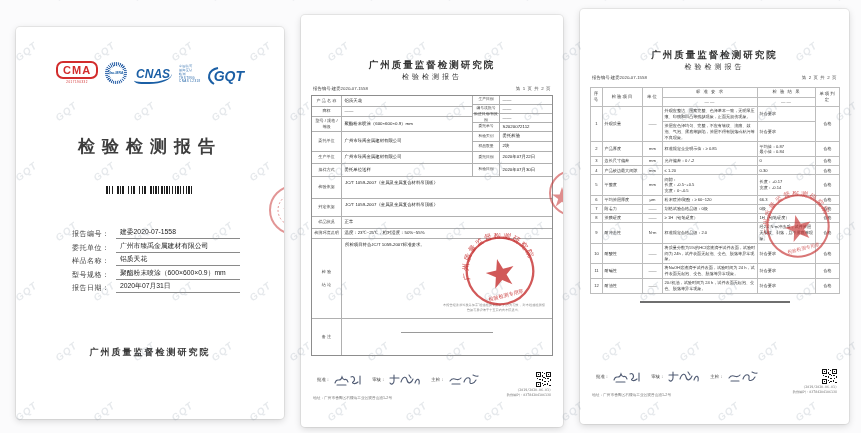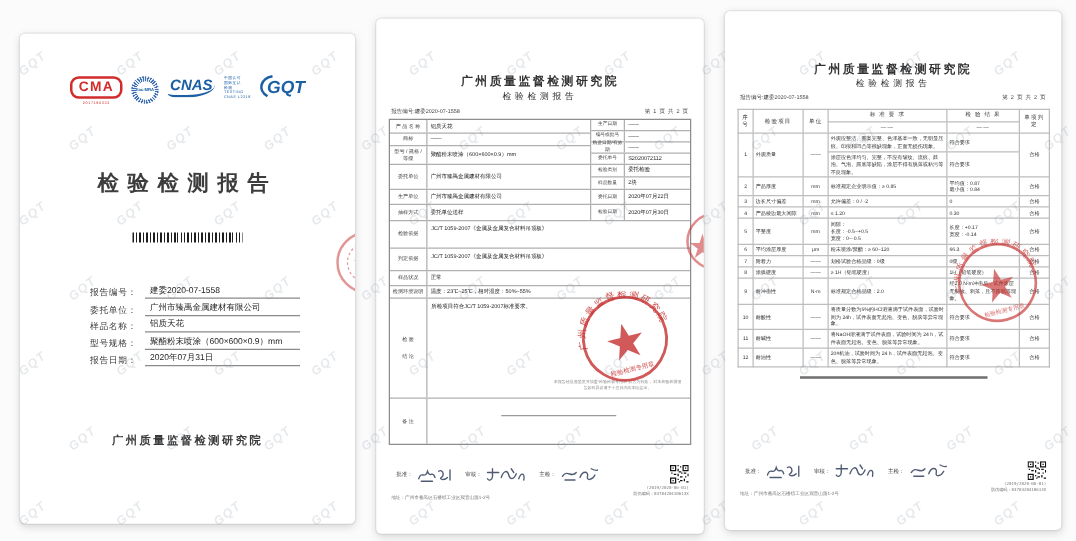--- a/index.html
+++ b/index.html
@@ -10,21 +10,21 @@
         box-shadow:0 2px 7px rgba(0,0,0,.15),0 0 0 1px #ececec;}
   .p1{left:16px;top:27px;width:268px;height:392px;}
   .p2{left:301px;top:15px;width:262px;height:412px;}
   .p3{left:580px;top:9px;width:269px;height:415px;}
   
   .wm-layer{position:absolute;inset:0;z-index:40;pointer-events:none;}
   .wm{position:absolute;font-style:italic;font-weight:700;font-size:10px;
       color:rgba(130,145,160,.20);transform:rotate(-38deg);letter-spacing:1px;}
   
   .logo-row{position:absolute;left:0;top:34px;width:100%;display:flex;justify-content:center;
-            align-items:flex-start;gap:7px;}
+            align-items:flex-end;gap:7px;}
   .cma-box{border:2px solid #d22c2c;border-radius:7px;padding:1px 5px;color:#d22c2c;
            font-weight:800;font-size:11px;letter-spacing:1px;}
   .cma-num{font-size:3px;color:#d22c2c;text-align:center;margin-top:1px;letter-spacing:.5px;}
   .ilac{width:22px;height:22px;border-radius:50%;display:flex;align-items:center;justify-content:center;
         background:repeating-conic-gradient(#3f6fae 0 6deg,#dfe9f5 6deg 12deg);}
   .ilac span{background:#fff;border-radius:50%;width:15px;height:15px;display:flex;align-items:center;
         justify-content:center;font-size:3.4px;font-weight:700;color:#1b5fa5;}
   .cnas{font-size:12px;font-weight:800;font-style:italic;color:#1b5fa5;border-bottom:2px solid #1b5fa5;
         border-radius:0 0 60% 20%;padding:0 2px 1px 2px;}
   .cnas-side{display:flex;flex-direction:column;gap:0;}

